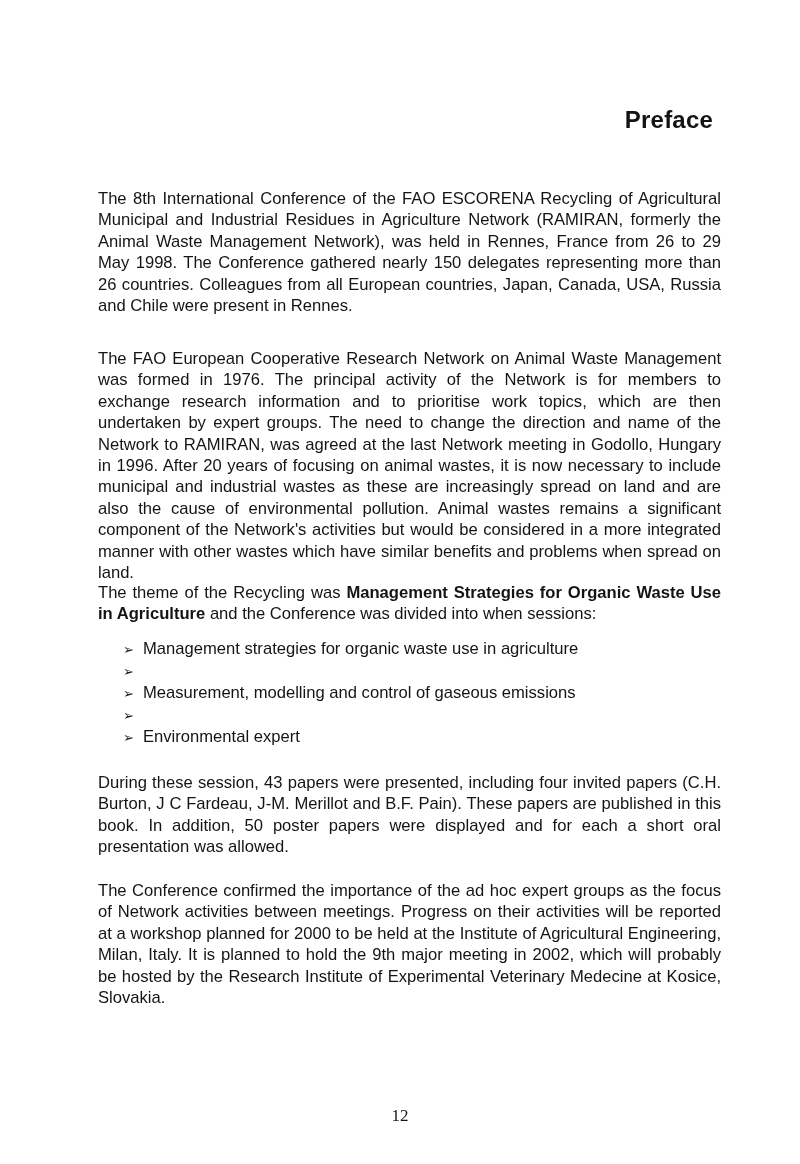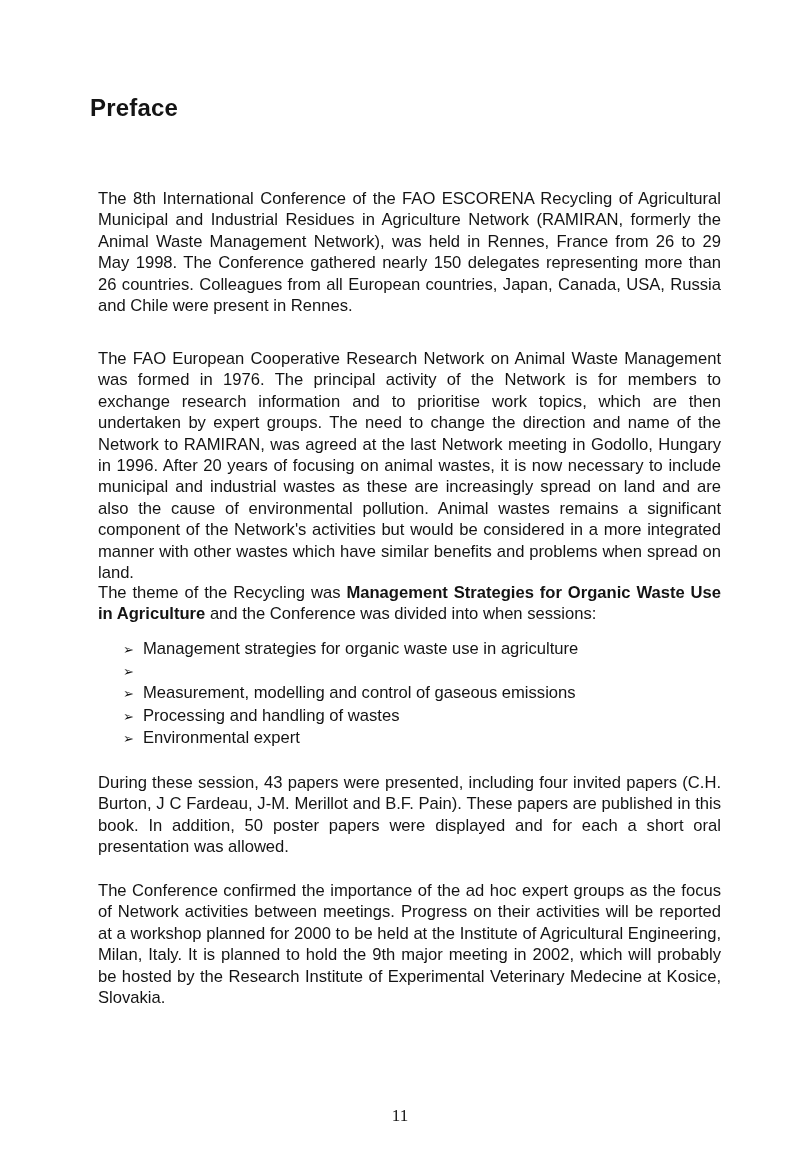--- a/index.html
+++ b/index.html
@@ -16,24 +16,24 @@
       color: #141414;
     }
     .page {
       position: absolute;
       left: 90px;
       top: 0;
       width: 623px;
     }
     .title {
       position: absolute;
-      top: 94px;
+      top: 106px;
       left: 0;
       width: 623px;
-      text-align: left;
+      text-align: right;
       font-weight: bold;
       font-size: 24px;
       letter-spacing: 0.2px;
       margin: 0;
     }
     .para {
       position: absolute;
       left: 0;
       width: 623px;
       font-size: 16.6px;
@@ -96,26 +96,25 @@
     </li>
     <li>
       <span class="arrow">➢</span>
     </li>
     <li>
       <span class="arrow">➢</span>
       <span>Measurement, modelling and control of gaseous emissions</span>
     </li>
     <li>
       <span class="arrow">➢</span>
-      <span>Processing and handling of wastes</span>
     </li>
     <li>
       <span class="arrow">➢</span>
       <span>Environmental expert</span>
     </li>
   </ul>
 
   <p class="para p4">During these session, 43 papers were presented, including four invited papers (C.H. Burton, J C Fardeau, J-M. Merillot and B.F. Pain). These papers are published in this book. In addition, 50 poster papers were displayed and for each a short oral presentation was allowed.</p>
 
   <p class="para p5">The Conference confirmed the importance of the ad hoc expert groups as the focus of Network activities between meetings. Progress on their activities will be reported at a workshop planned for 2000 to be held at the Institute of Agricultural Engineering, Milan, Italy. It is planned to hold the 9th major meeting in 2002, which will probably be hosted by the Research Institute of Experimental Veterinary Medecine at Kosice, Slovakia.</p>
 </div>
 
-<div class="page-number">11</div>
+<div class="page-number">12</div>
 
 </body></html>

